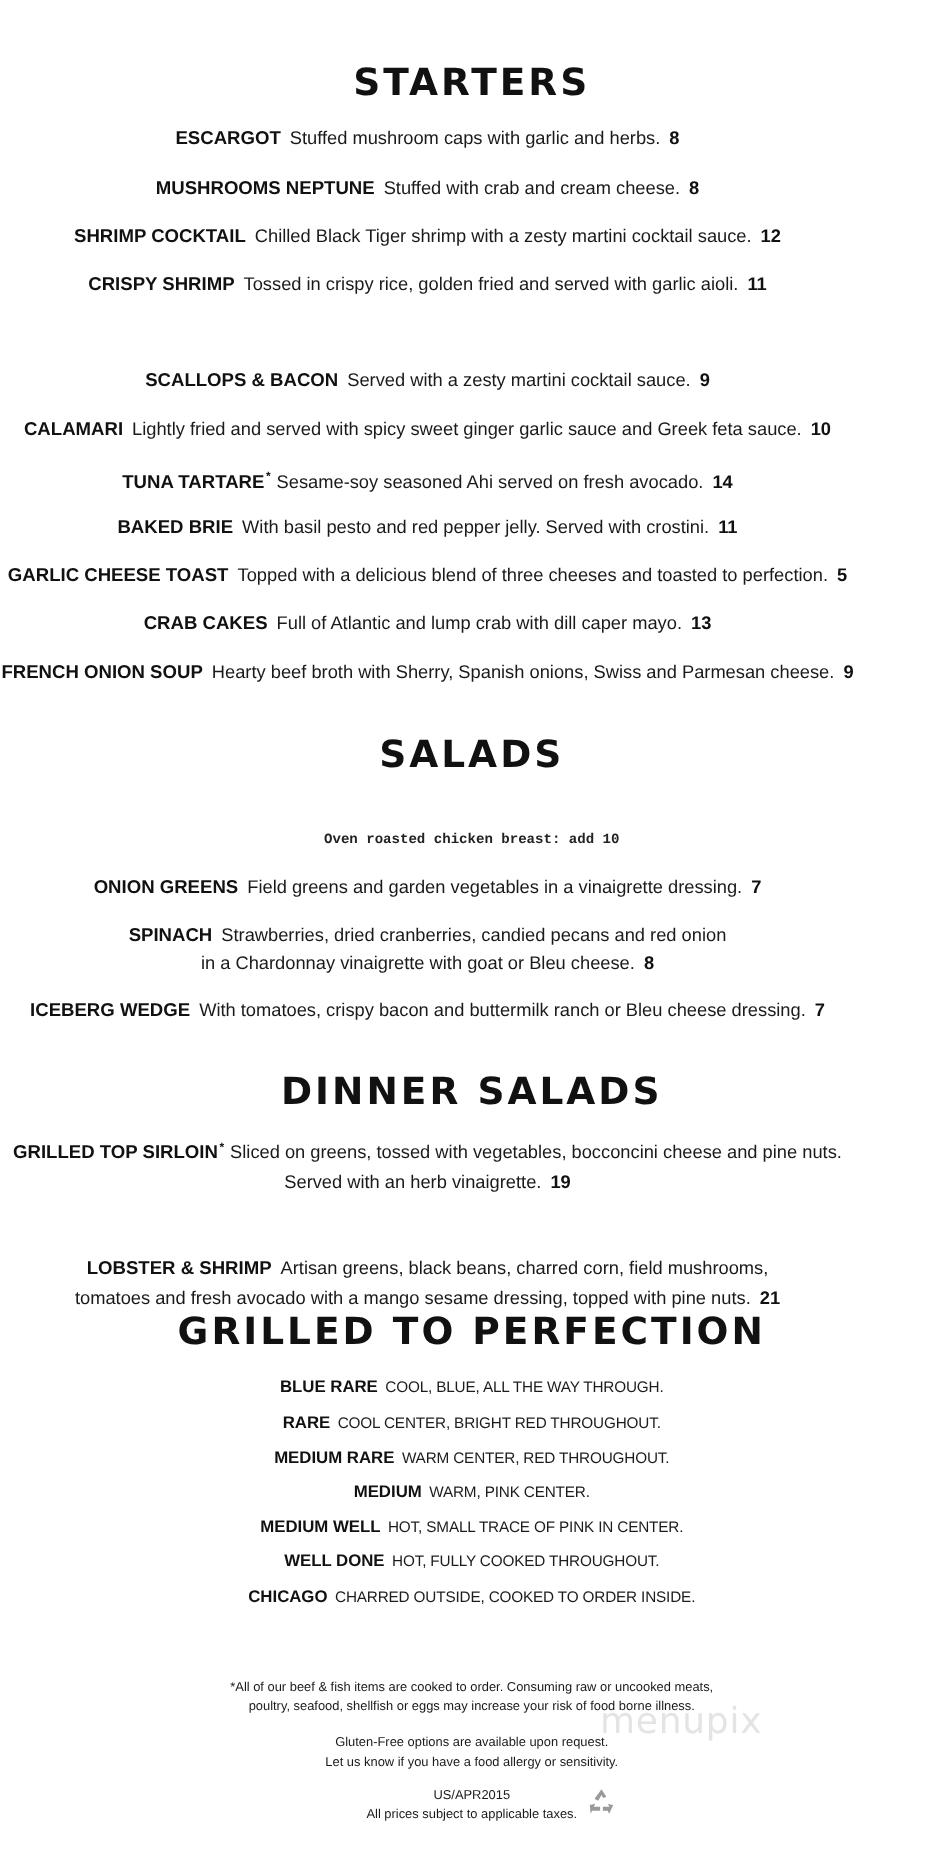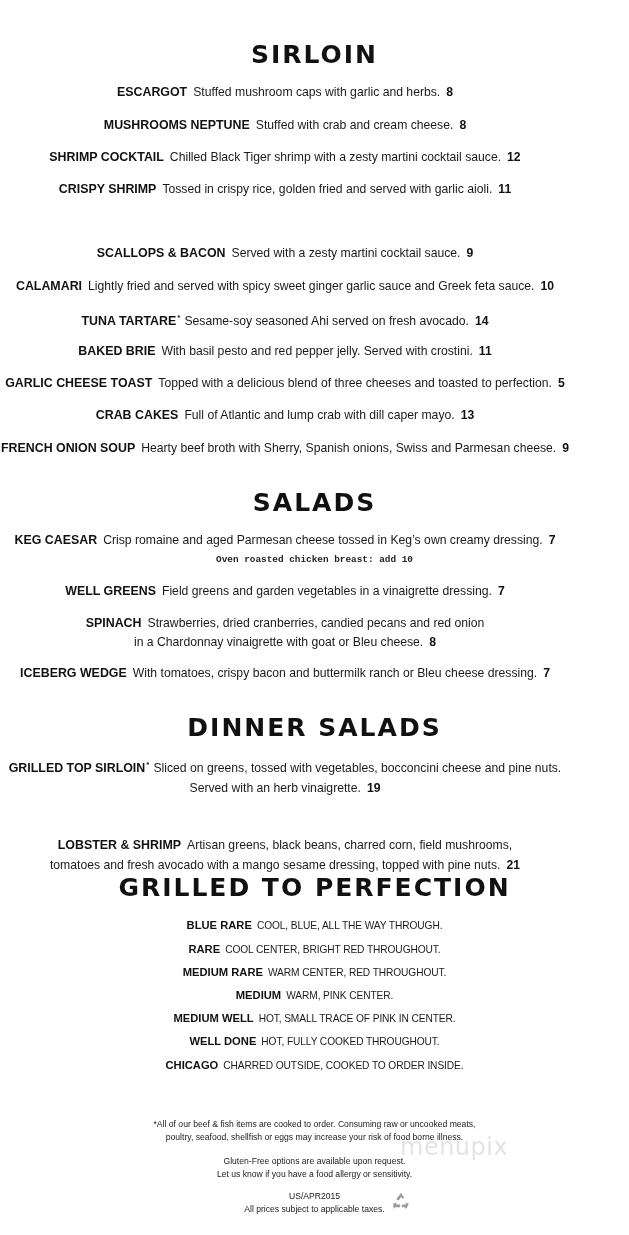--- a/index.html
+++ b/index.html
@@ -44,21 +44,21 @@
     }
     .recycle {
       position: absolute; left: 390px; top: 1191px; width: 22px; height: 22px;
     }
   </style>
 </head>
 <body>
 
 <div class="page">
 
-  <div class="section-title" style="top:40px;">SIRLOIN</div>
+  <div class="section-title" style="top:40px;">STARTERS</div>
 
   <div class="item" style="top:83px;">
     <span class="name">ESCARGOT</span><span class="desc">Stuffed mushroom caps with garlic and herbs.</span><span class="price">8</span>
   </div>
   <div class="item" style="top:116px;">
     <span class="name">MUSHROOMS NEPTUNE</span><span class="desc">Stuffed with crab and cream cheese.</span><span class="price">8</span>
   </div>
   <div class="item" style="top:148px;">
     <span class="name">SHRIMP COCKTAIL</span><span class="desc">Chilled Black Tiger shrimp with a zesty martini cocktail sauce.</span><span class="price">12</span>
   </div>
@@ -82,27 +82,24 @@
   </div>
   <div class="item" style="top:406px;">
     <span class="name">CRAB CAKES</span><span class="desc">Full of Atlantic and lump crab with dill caper mayo.</span><span class="price">13</span>
   </div>
   <div class="item" style="top:439px;">
     <span class="name">FRENCH ONION SOUP</span><span class="desc">Hearty beef broth with Sherry, Spanish onions, Swiss and Parmesan cheese.</span><span class="price">9</span>
   </div>
 
   <div class="section-title" style="top:488px;">SALADS</div>
 
-  <div class="item" style="top:531px;">
-    <span class="name">KEG CAESAR</span><span class="desc">Crisp romaine and aged Parmesan cheese tossed in Keg’s own creamy dressing.</span><span class="price">7</span>
-  </div>
   <div class="note" style="top:554px;font-family:Liberation Mono, monospace;">Oven roasted chicken breast: add 10</div>
 
   <div class="item" style="top:582px;">
-    <span class="name">WELL GREENS</span><span class="desc">Field greens and garden vegetables in a vinaigrette dressing.</span><span class="price">7</span>
+    <span class="name">ONION GREENS</span><span class="desc">Field greens and garden vegetables in a vinaigrette dressing.</span><span class="price">7</span>
   </div>
   <div class="item" style="top:614px;">
     <span class="name">SPINACH</span><span class="desc">Strawberries, dried cranberries, candied pecans and red onion</span>
     <span class="line2" style="margin-top:1px;"><span>in a Chardonnay vinaigrette with goat or Bleu cheese.</span><span class="price">8</span></span>
   </div>
   <div class="item" style="top:664px;">
     <span class="name">ICEBERG WEDGE</span><span class="desc">With tomatoes, crispy bacon and buttermilk ranch or Bleu cheese dressing.</span><span class="price">7</span>
   </div>
 
   <div class="section-title" style="top:713px;">DINNER SALADS</div>

